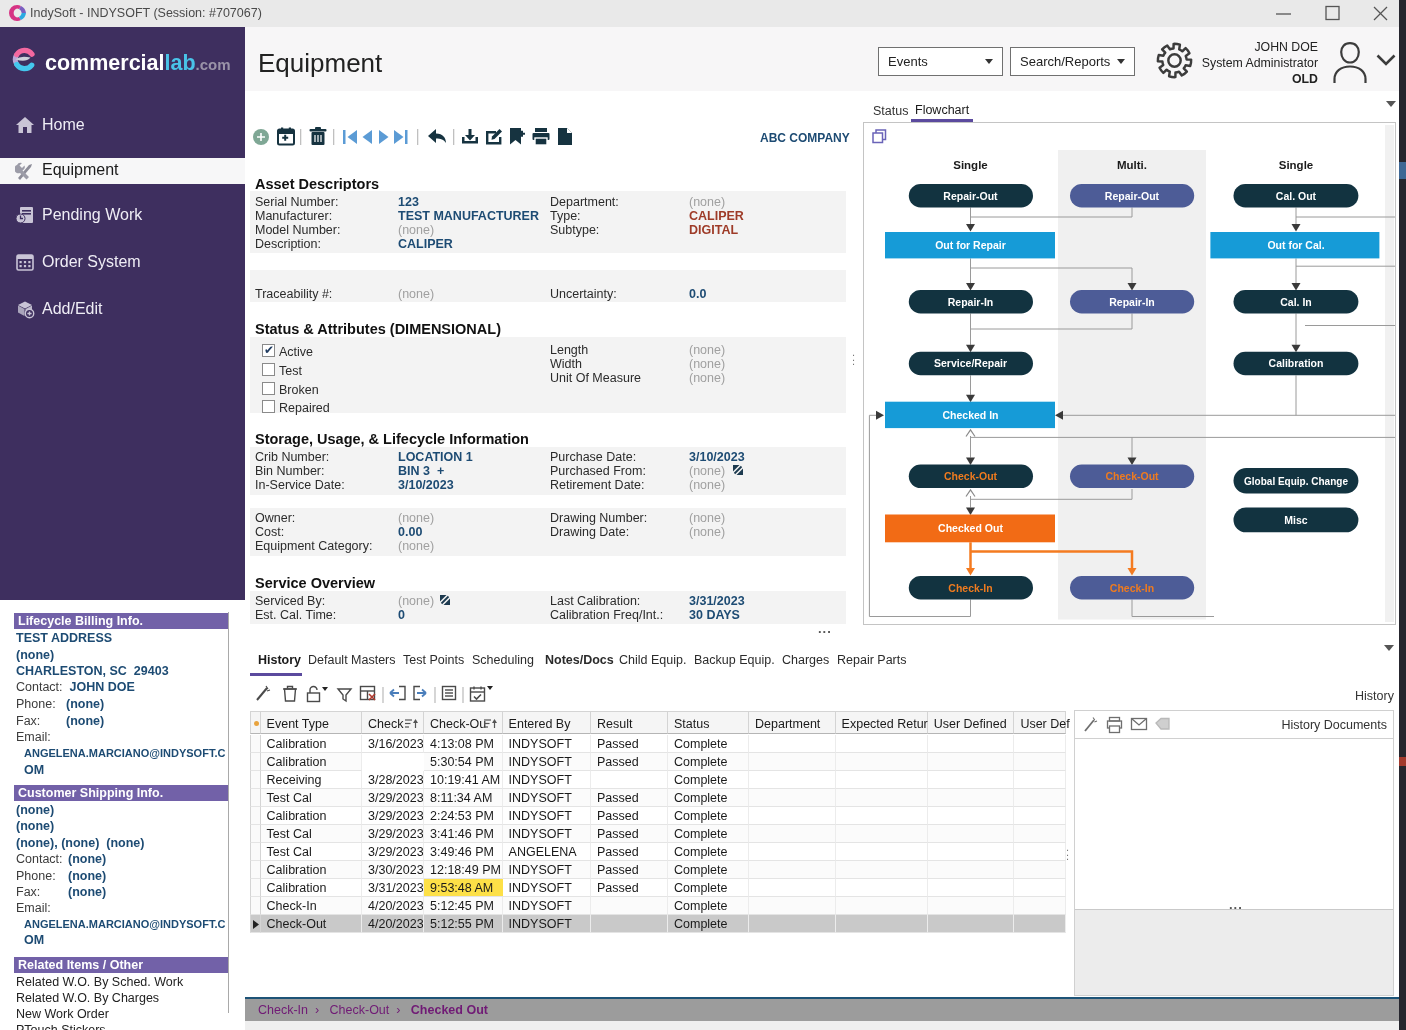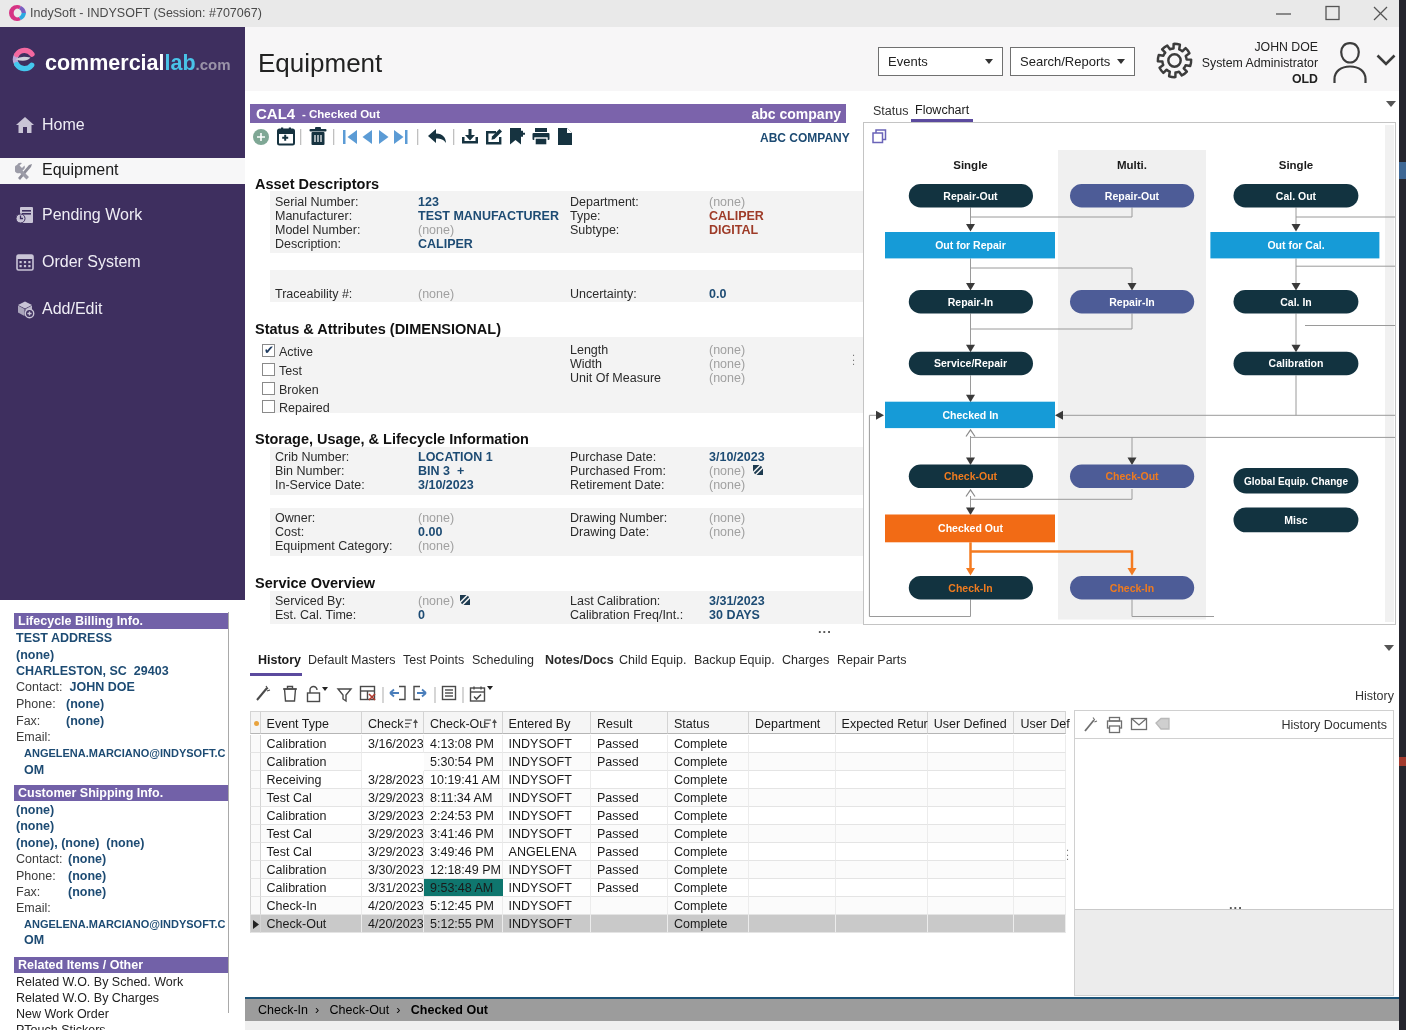--- a/index.html
+++ b/index.html
@@ -27,21 +27,21 @@
 #header { position:absolute; left:245px; top:27px; width:1154px; height:64px; background:#f7f6f7; }
 #pagetitle { position:absolute; left:13px; top:21px; font-size:26px; color:#222; }
 .combo { position:absolute; top:20px; width:125px; height:29px; background:#fff; border:1px solid #707070; font-size:13px; color:#222; }
 .combo span { position:absolute; left:9px; top:6px; }
 .combo .arr { position:absolute; right:9px; top:11px; width:0; height:0; border-left:4.5px solid transparent; border-right:4.5px solid transparent; border-top:5px solid #333; }
 #usrtext { position:absolute; right:81px; top:13px; text-align:right; font-size:12.3px; color:#222; line-height:15.8px; }
 
 #calbar { position:absolute; left:250px; top:104px; width:596px; height:19px; background:#7b63ab; color:#fff; }
 #toolbar { position:absolute; left:250px; top:127px; width:596px; height:20px; }
 .sect { position:absolute; left:255px; font-size:14.5px; font-weight:bold; color:#111; }
-.gblock { position:absolute; left:250px; width:596px; background:#f3f3f3;margin-left:20px; }
+.gblock { position:absolute; left:250px; width:596px; background:#f3f3f3; }
 .frow { position:absolute; left:0; width:596px; height:14.1px; font-size:12.5px; white-space:nowrap; }
 .frow span { position:absolute; top:0; }
 .f-l1 { left:5px; color:#2b2b2b; }
 .f-v1 { left:148px; }
 .f-l2 { left:300px; color:#2b2b2b; }
 .f-v2 { left:439px; }
 .red { color:#9e3b28; font-weight:bold; }
 .cb { position:absolute; left:0; top:0; width:13px; height:13px; background:#fff; border:1px solid #8a8a8a; }
 .cbc::after { content:"\2714"; position:absolute; left:1px; top:-2px; font-size:12px; color:#1d3a5f; }
 
@@ -53,21 +53,21 @@
 #btoolbar { position:absolute; left:254px; top:684px; height:20px; }
 #htable { position:absolute; left:250px; top:711px; width:816px; font-size:12.5px; color:#1a1a1a; }
 .th { position:absolute; top:0; height:23px; background:#f5f5f5; border-right:1px solid #d4d4d4; border-top:1px solid #d4d4d4; border-bottom:1px solid #b5b5b5; }
 .th span { position:absolute; left:6px; top:5px; white-space:nowrap; }
 .td { position:absolute; height:18px; border-right:1px solid #ececec; border-bottom:1px solid #e4e4e4; white-space:nowrap; overflow:hidden;}
 .td span { position:absolute; left:6px; top:2px; }
 
 #docpanel { position:absolute; left:1074px; top:710px; width:320px; height:286px; border:1px solid #d0d0d0; background:#fff; }
 #dochead { position:absolute; left:0; top:0; width:318px; height:28px; border-bottom:1px solid #d0d0d0; background:#fff; }
 
-#statusbar { position:absolute; left:245px; top:997px; width:1154px; height:24px; background:#9c9c9c; border-top:2.5px solid #1d5377; color:#000000; font-size:12.5px; }
+#statusbar { position:absolute; left:245px; top:997px; width:1154px; height:24px; background:#9c9c9c; border-top:2.5px solid #1d5377; color:#701a75; font-size:12.5px; }
 #bottomstrip { position:absolute; left:245px; top:1021px; width:1154px; height:9px; background:#efefef; }
 
 #rightband { position:absolute; left:1399px; top:0; width:7px; height:1030px; background:#26262e; }
 </style>
 </head>
 <body>
 <div id="app">
 
   <div id="titlebar">
     <svg class="abs" style="left:8px;top:4px" width="18" height="18" viewBox="0 0 18 18">
@@ -196,25 +196,20 @@
       <g fill="none" stroke="#3c3c3c" stroke-width="2.2">
         <path d="M18 2.2 C23.5 2.2 26.8 6 26.8 11 C26.8 16.5 23.5 21.5 18 21.5 C12.5 21.5 9.2 16.5 9.2 11 C9.2 6 12.5 2.2 18 2.2 Z"></path>
         <path d="M2.5 42 L2.5 38 C2.5 30.5 9 25.5 18 25.5 C27 25.5 33.5 30.5 33.5 38 L33.5 42"></path>
       </g>
     </svg>
     <svg class="abs" style="left:1131px;top:27px" width="20" height="12" viewBox="0 0 20 12">
       <path d="M1.5 1.5 L10 10 L18.5 1.5" fill="none" stroke="#3c3c3c" stroke-width="2.6"></path>
     </svg>
   </div>
 
-  <div id="calbar">
-    <span class="abs" style="left:6px;top:1px;font-size:15px;font-weight:bold;">CAL4</span>
-    <span class="abs" style="left:52px;top:4px;font-size:11.5px;font-weight:bold;"> - Checked Out</span>
-    <span class="abs" style="right:5px;top:2px;font-size:14px;font-weight:bold;">abc company</span>
-  </div>
   <div id="toolbar">
     <svg width="330" height="20" viewBox="0 0 330 20">
       <g fill="#163340">
 
         <circle cx="11" cy="10" r="8" fill="#7fa795"></circle>
         <path d="M7 9.2 h3.2 V6 h1.6 v3.2 H15 v1.6 h-3.2 V14 h-1.6 v-3.2 H7Z" fill="#fff"></path>
 
         <g transform="translate(27,0)">
           <rect x="1" y="2.5" width="16" height="15" rx="1.5" fill="none" stroke="#163340" stroke-width="2"></rect>
           <rect x="1" y="2.5" width="16" height="4.5" fill="#163340"></rect>
@@ -848,21 +843,21 @@
     <div class="td" style="left:585.6px;top:149.5px;width:92.10000000000002px;background:#fbfbfb;"></div>
     <div class="td" style="left:677.7px;top:149.5px;width:86.69999999999993px;background:#fbfbfb;"></div>
     <div class="td" style="left:764.4px;top:149.5px;width:51.60000000000002px;background:#fbfbfb;"></div>
     <div class="td" style="left:0px;top:167.5px;width:10.6px;background:#fafafa;border-left:1px solid #d4d4d4;border-right:1px solid #d4d4d4;"></div>
     <div class="td" style="left:10.6px;top:167.5px;width:101.4px;background:#fff;">
         <span>Calibration</span>
       </div>
     <div class="td" style="left:112px;top:167.5px;width:62px;background:#fff;">
         <span>3/31/2023</span>
       </div>
-    <div class="td" style="left:174px;top:167.5px;width:97px;background:#0f766e;">
+    <div class="td" style="left:174px;top:167.5px;width:97px;background:#fde047;">
         <span>9:53:48 AM</span>
       </div>
     <div class="td" style="left:252.6px;top:167.5px;width:88.4px;background:#fff;">
         <span>INDYSOFT</span>
       </div>
     <div class="td" style="left:341px;top:167.5px;width:77px;background:#fff;">
         <span>Passed</span>
       </div>
     <div class="td" style="left:418px;top:167.5px;width:81px;background:#fff;">
         <span>Complete</span>

